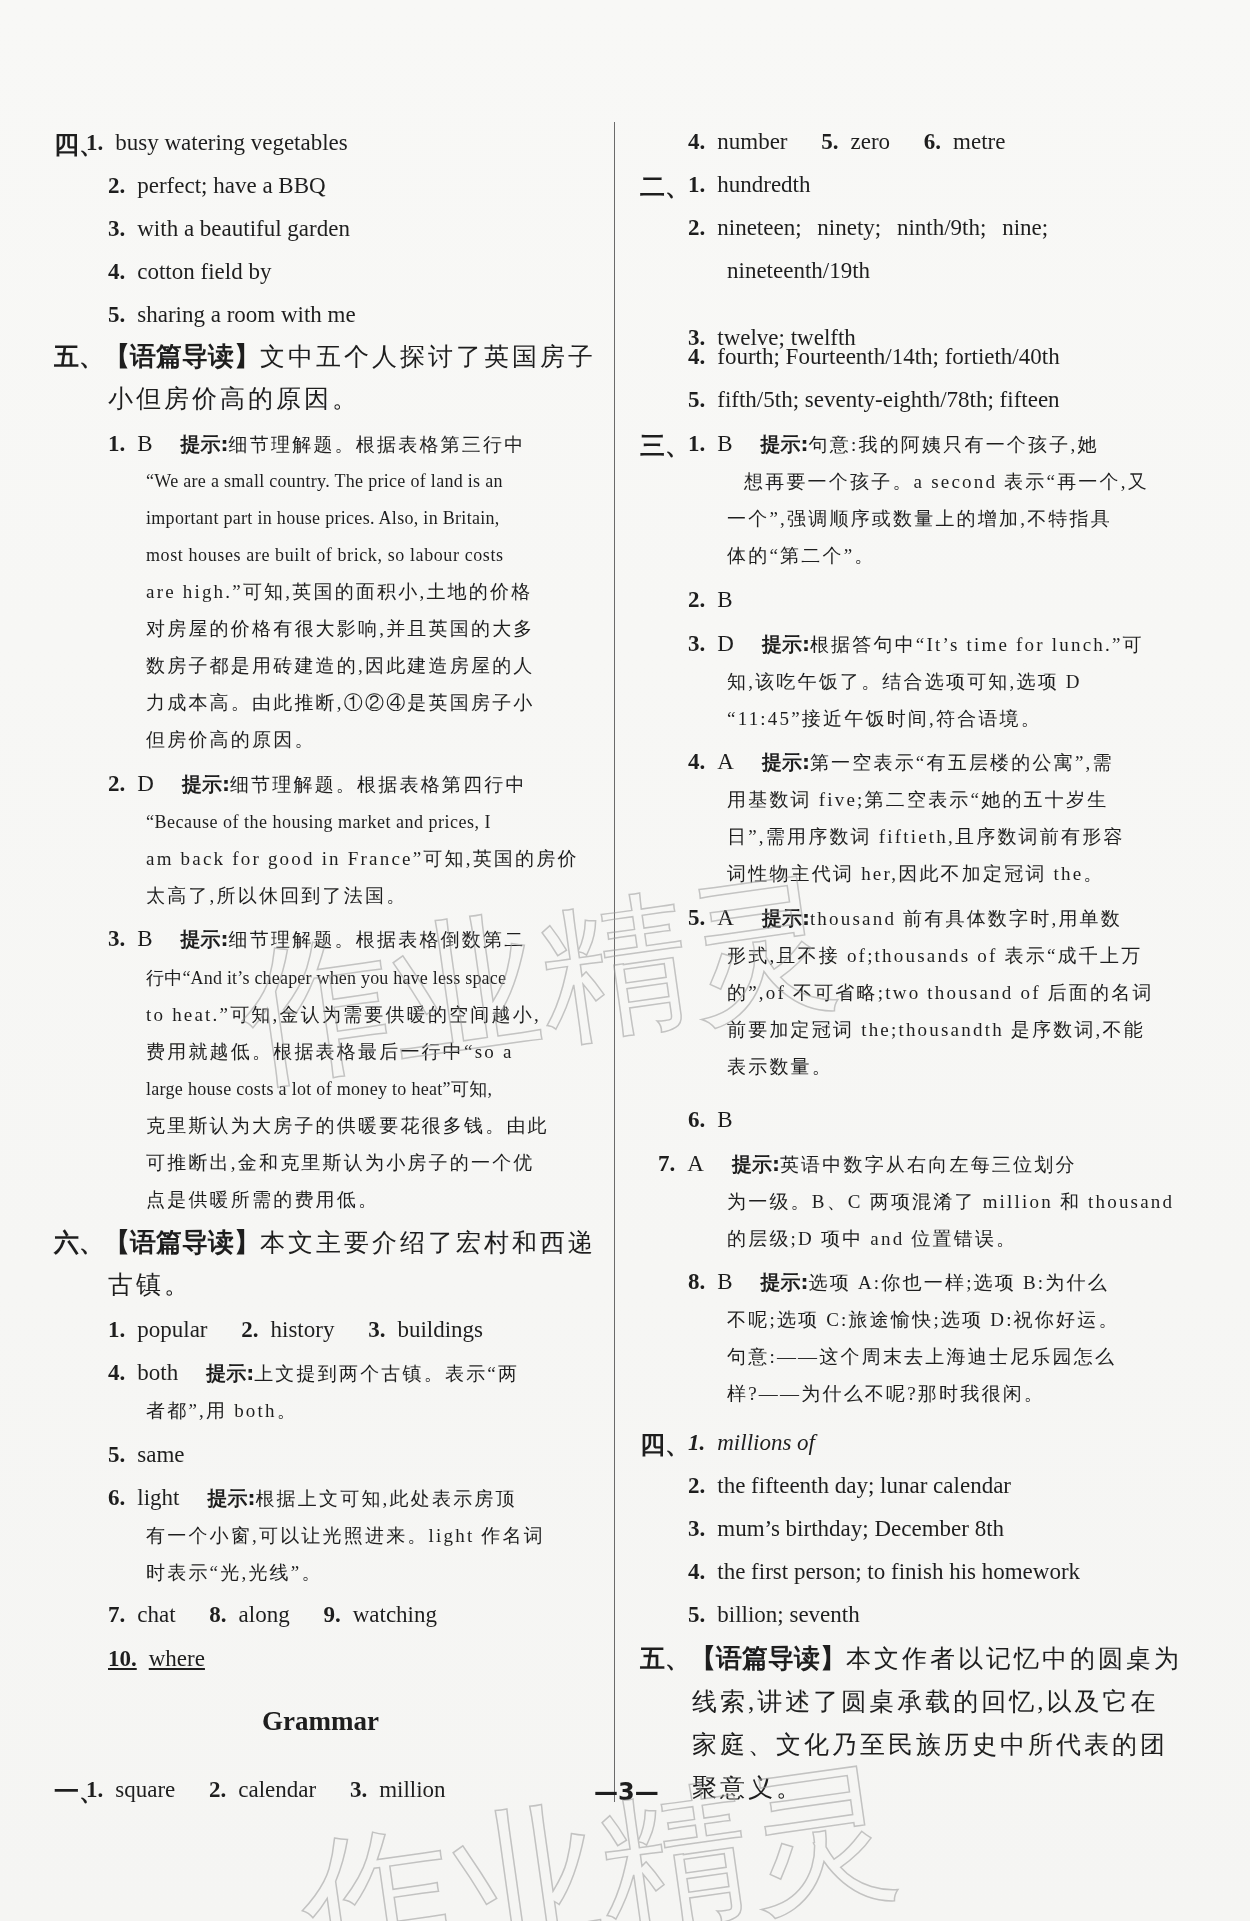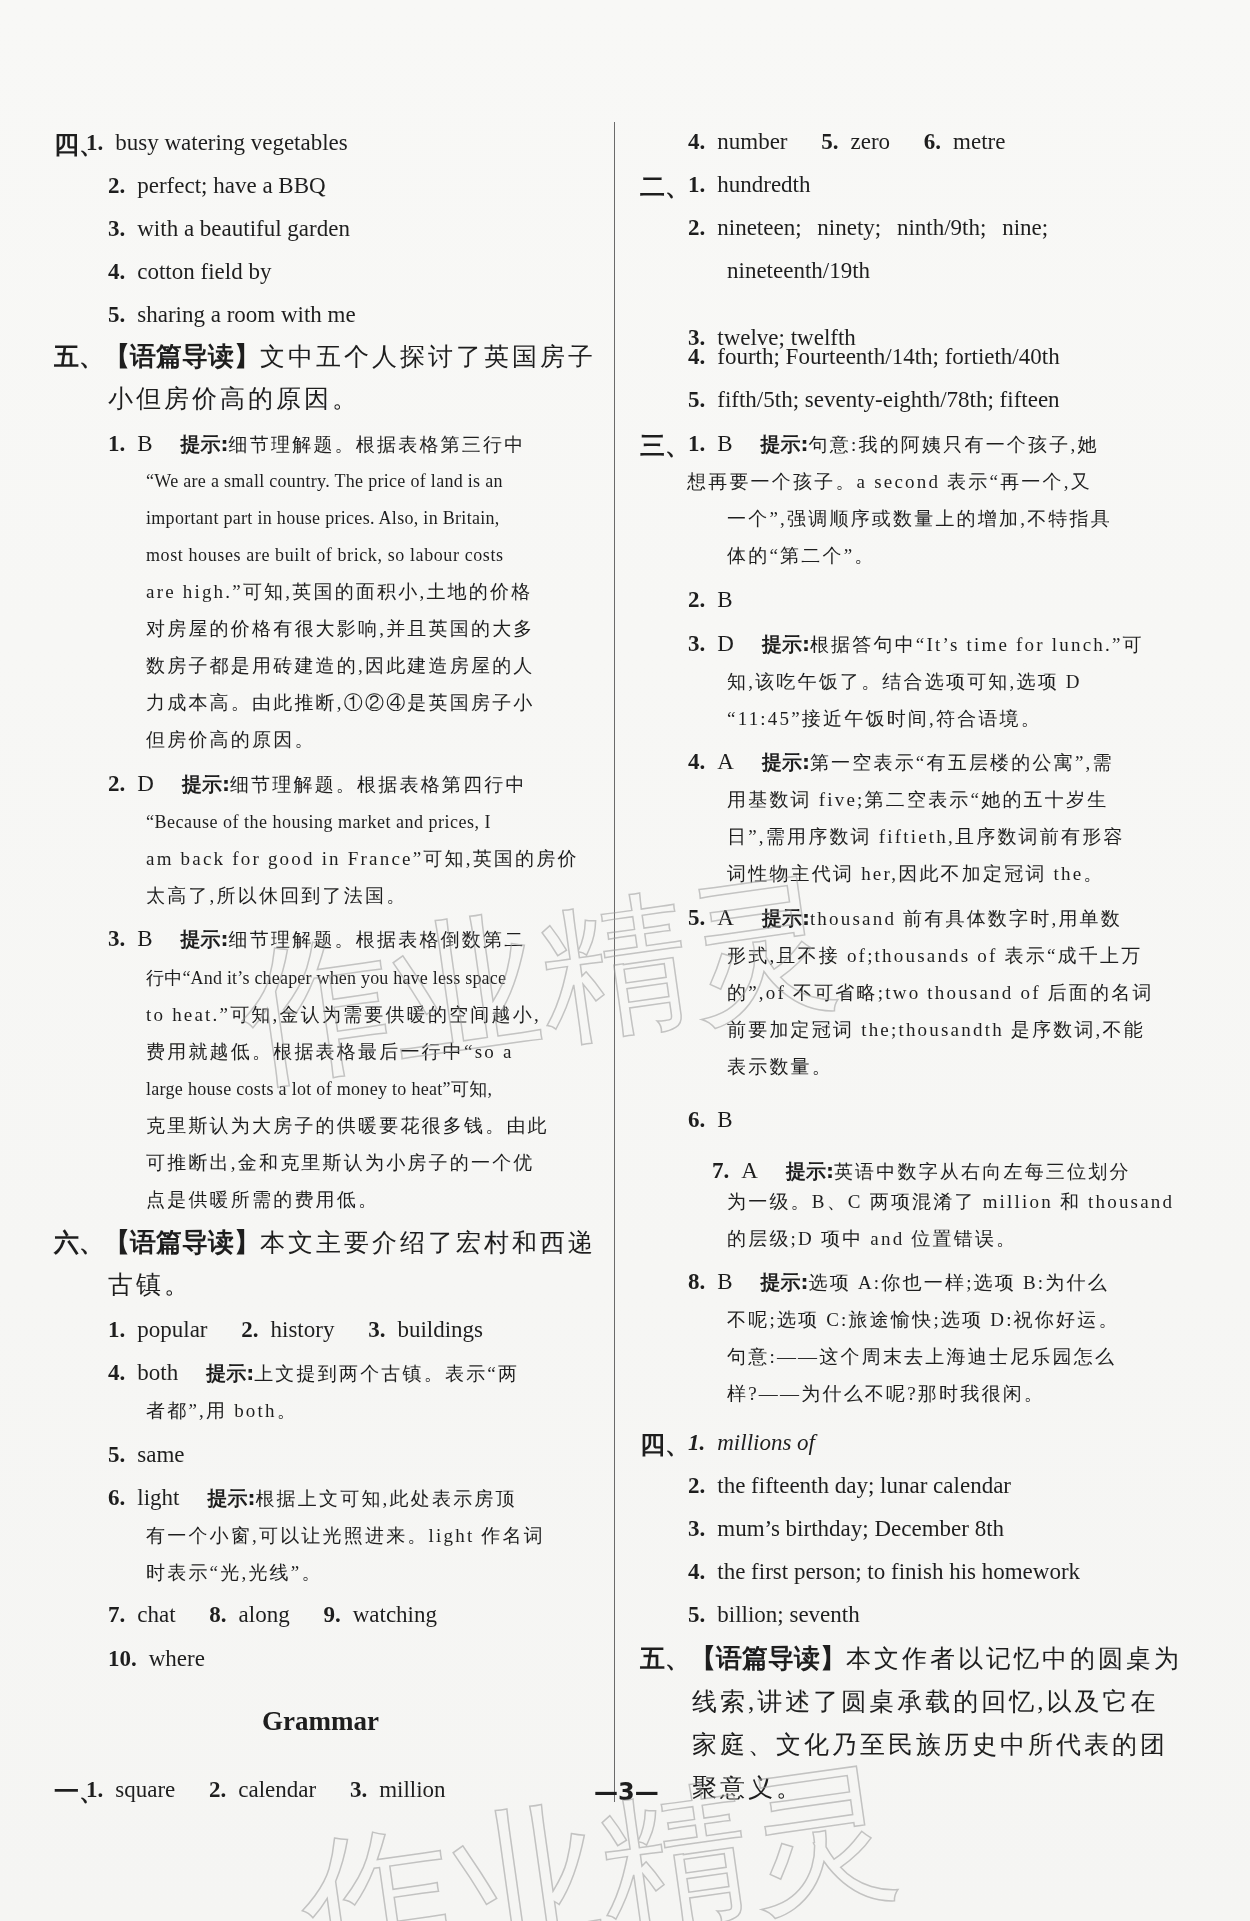--- a/index.html
+++ b/index.html
@@ -77,21 +77,21 @@
   <div class="ln cn" style="left:146px;top:1397px;">者都”,用 both。</div>
   <div class="ln" style="left:108px;top:1441px;"><span class="num">5.</span><span class="ans">same</span></div>
   <div class="ln" style="left:108px;top:1484px;"><span class="num">6.</span><span class="ans">light</span><span class="gap"></span><span class="tip">提示:</span><span class="cn">根据上文可知,此处表示房顶</span></div>
   <div class="ln cn" style="left:146px;top:1522px;">有一个小窗,可以让光照进来。light 作名词</div>
   <div class="ln cn" style="left:146px;top:1559px;">时表示“光,光线”。</div>
   <div class="ln" style="left:108px;top:1601px;">
     <span class="num">7.</span><span class="ans">chat</span><span class="gap"></span>
     <span class="num">8.</span><span class="ans">along</span><span class="gap"></span>
     <span class="num">9.</span><span class="ans">watching</span>
   </div>
-  <div class="ln" style="left:108px;top:1645px;"><span class="num">10.</span><span class="ans">where</span></div>
+  <div class="ln" style="left:108px;top:1645px;text-decoration:underline;"><span class="num">10.</span><span class="ans">where</span></div>
 
   <div class="heading" style="left:262px;top:1706px;">Grammar</div>
   <div class="sec" style="left:54px;top:1775px;">一、</div>
   <div class="ln" style="left:86px;top:1776px;">
     <span class="num">1.</span><span class="ans">square</span><span class="gap"></span>
     <span class="num">2.</span><span class="ans">calendar</span><span class="gap"></span>
     <span class="num">3.</span><span class="ans">million</span>
   </div>
 
   <div class="ln" style="left:688px;top:128px;">
@@ -103,38 +103,38 @@
   <div class="sec" style="left:640px;top:170px;">二、</div>
   <div class="ln" style="left:688px;top:171px;"><span class="num">1.</span><span class="ans">hundredth</span></div>
   <div class="ln" style="left:688px;top:214px;word-spacing:10px;"><span class="num">2.</span><span class="ans">nineteen;  ninety;  ninth/9th;  nine;</span></div>
   <div class="ln" style="left:727px;top:257px;">nineteenth/19th</div>
   <div class="ln" style="left:688px;top:300px;margin-top:24px;"><span class="num">3.</span><span class="ans">twelve; twelfth</span></div>
   <div class="ln" style="left:688px;top:343px;"><span class="num">4.</span><span class="ans">fourth; Fourteenth/14th; fortieth/40th</span></div>
   <div class="ln" style="left:688px;top:386px;"><span class="num">5.</span><span class="ans">fifth/5th; seventy-eighth/78th; fifteen</span></div>
 
   <div class="sec" style="left:640px;top:429px;">三、</div>
   <div class="ln" style="left:688px;top:430px;"><span class="num">1.</span><span class="ans">B</span><span class="gap"></span><span class="tip">提示:</span><span class="cn">句意:我的阿姨只有一个孩子,她</span></div>
-  <div class="ln cn" style="left:687px;top:468px;">想再要一个孩子。a second 表示“再一个,又</div>
+  <div class="ln cn" style="left:744px;top:468px;">想再要一个孩子。a second 表示“再一个,又</div>
   <div class="ln cn" style="left:727px;top:505px;">一个”,强调顺序或数量上的增加,不特指具</div>
   <div class="ln cn" style="left:727px;top:542px;">体的“第二个”。</div>
   <div class="ln" style="left:688px;top:586px;"><span class="num">2.</span><span class="ans">B</span></div>
   <div class="ln" style="left:688px;top:630px;"><span class="num">3.</span><span class="ans">D</span><span class="gap"></span><span class="tip">提示:</span><span class="cn">根据答句中“It’s time for lunch.”可</span></div>
   <div class="ln cn" style="left:727px;top:668px;">知,该吃午饭了。结合选项可知,选项 D</div>
   <div class="ln cn" style="left:727px;top:705px;">“11:45”接近午饭时间,符合语境。</div>
   <div class="ln" style="left:688px;top:748px;"><span class="num">4.</span><span class="ans">A</span><span class="gap"></span><span class="tip">提示:</span><span class="cn">第一空表示“有五层楼的公寓”,需</span></div>
   <div class="ln cn" style="left:727px;top:786px;">用基数词 five;第二空表示“她的五十岁生</div>
   <div class="ln cn" style="left:727px;top:823px;">日”,需用序数词 fiftieth,且序数词前有形容</div>
   <div class="ln cn" style="left:727px;top:860px;">词性物主代词 her,因此不加定冠词 the。</div>
   <div class="ln" style="left:688px;top:904px;"><span class="num">5.</span><span class="ans">A</span><span class="gap"></span><span class="tip">提示:</span><span class="cn">thousand 前有具体数字时,用单数</span></div>
   <div class="ln cn" style="left:727px;top:942px;">形式,且不接 of;thousands of 表示“成千上万</div>
   <div class="ln cn" style="left:727px;top:979px;">的”,of 不可省略;two thousand of 后面的名词</div>
   <div class="ln cn" style="left:727px;top:1016px;">前要加定冠词 the;thousandth 是序数词,不能</div>
   <div class="ln cn" style="left:727px;top:1053px;">表示数量。</div>
   <div class="ln" style="left:688px;top:1106px;"><span class="num">6.</span><span class="ans">B</span></div>
-  <div class="ln" style="left:712px;top:1150px;margin-top:7px;"><span class="num">7.</span><span class="ans">A</span><span class="gap"></span><span class="tip">提示:</span><span class="cn">英语中数字从右向左每三位划分</span></div>
+  <div class="ln" style="left:658px;top:1150px;"><span class="num">7.</span><span class="ans">A</span><span class="gap"></span><span class="tip">提示:</span><span class="cn">英语中数字从右向左每三位划分</span></div>
   <div class="ln cn" style="left:727px;top:1188px;">为一级。B、C 两项混淆了 million 和 thousand</div>
   <div class="ln cn" style="left:727px;top:1225px;">的层级;D 项中 and 位置错误。</div>
   <div class="ln" style="left:688px;top:1268px;"><span class="num">8.</span><span class="ans">B</span><span class="gap"></span><span class="tip">提示:</span><span class="cn">选项 A:你也一样;选项 B:为什么</span></div>
   <div class="ln cn" style="left:727px;top:1306px;">不呢;选项 C:旅途愉快;选项 D:祝你好运。</div>
   <div class="ln cn" style="left:727px;top:1343px;">句意:——这个周末去上海迪士尼乐园怎么</div>
   <div class="ln cn" style="left:727px;top:1380px;">样?——为什么不呢?那时我很闲。</div>
 
   <div class="sec" style="left:640px;top:1428px;">四、</div>
   <div class="ln" style="left:688px;top:1429px;font-style:italic;"><span class="num">1.</span><span class="ans">millions of</span></div>
   <div class="ln" style="left:688px;top:1472px;"><span class="num">2.</span><span class="ans">the fifteenth day; lunar calendar</span></div>

